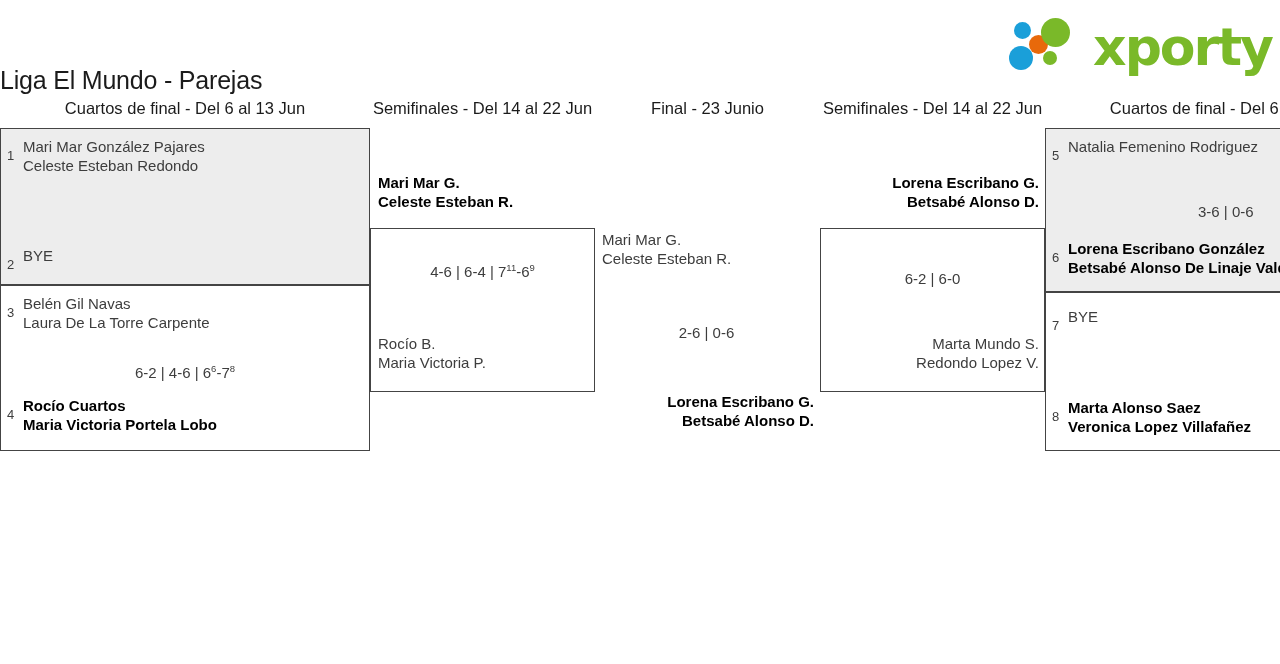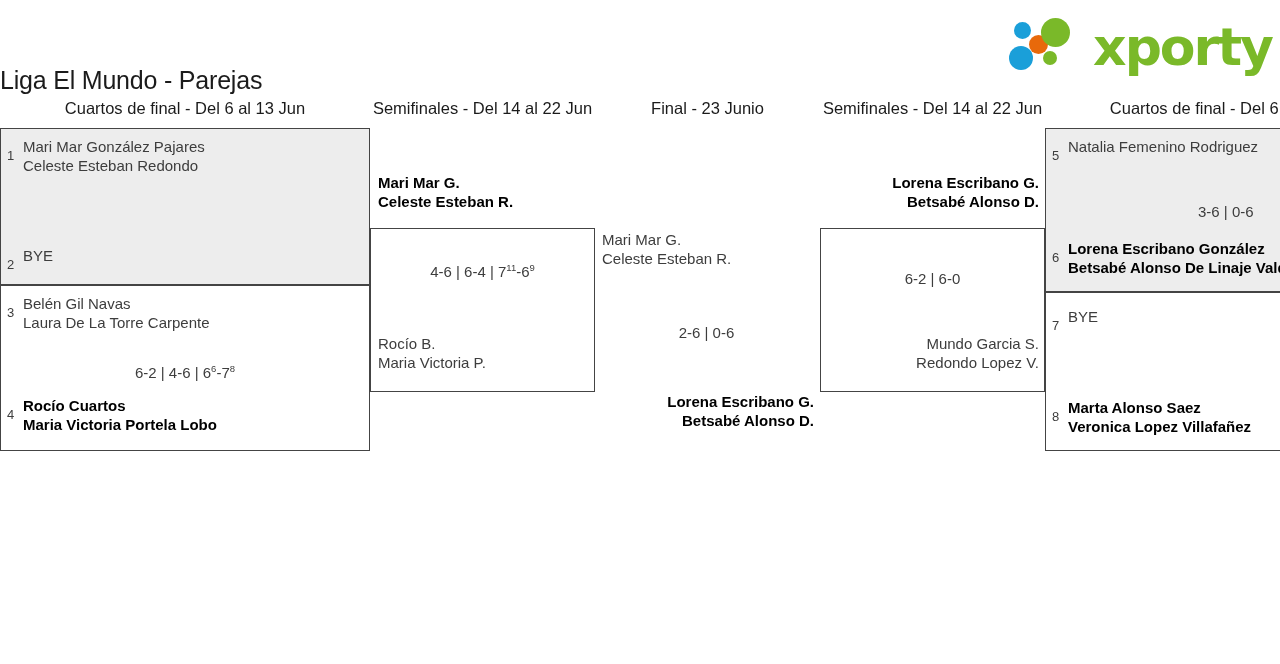--- a/index.html
+++ b/index.html
@@ -228,21 +228,21 @@
 <div class="match plain" id="m-sf2">
   <div class="slot bold right" style="left:0px; top:-56px; width:218px;">
     <span class="names">
       <span class="n">Lorena Escribano G.</span>
       <span class="n">Betsabé Alonso D.</span>
     </span>
   </div>
   <div class="score center" style="left:0px; top:33px; width:223px;margin-top:7px;">6-2 | 6-0</div>
   <div class="slot right" style="left:0px; top:105px; width:218px;">
     <span class="names">
-      <span class="n">Mundo Garcia S.</span>
+      <span class="n">Marta Mundo S.</span>
       <span class="n">Redondo Lopez V.</span>
     </span>
   </div>
 </div>
 
 <div class="match shaded" id="m-qf3">
   <div class="slot" style="left:6px; top:8px; width:350px;">
     <span class="seed">5</span>
     <span class="names">
       <span class="n">Natalia Femenino Rodriguez</span>

